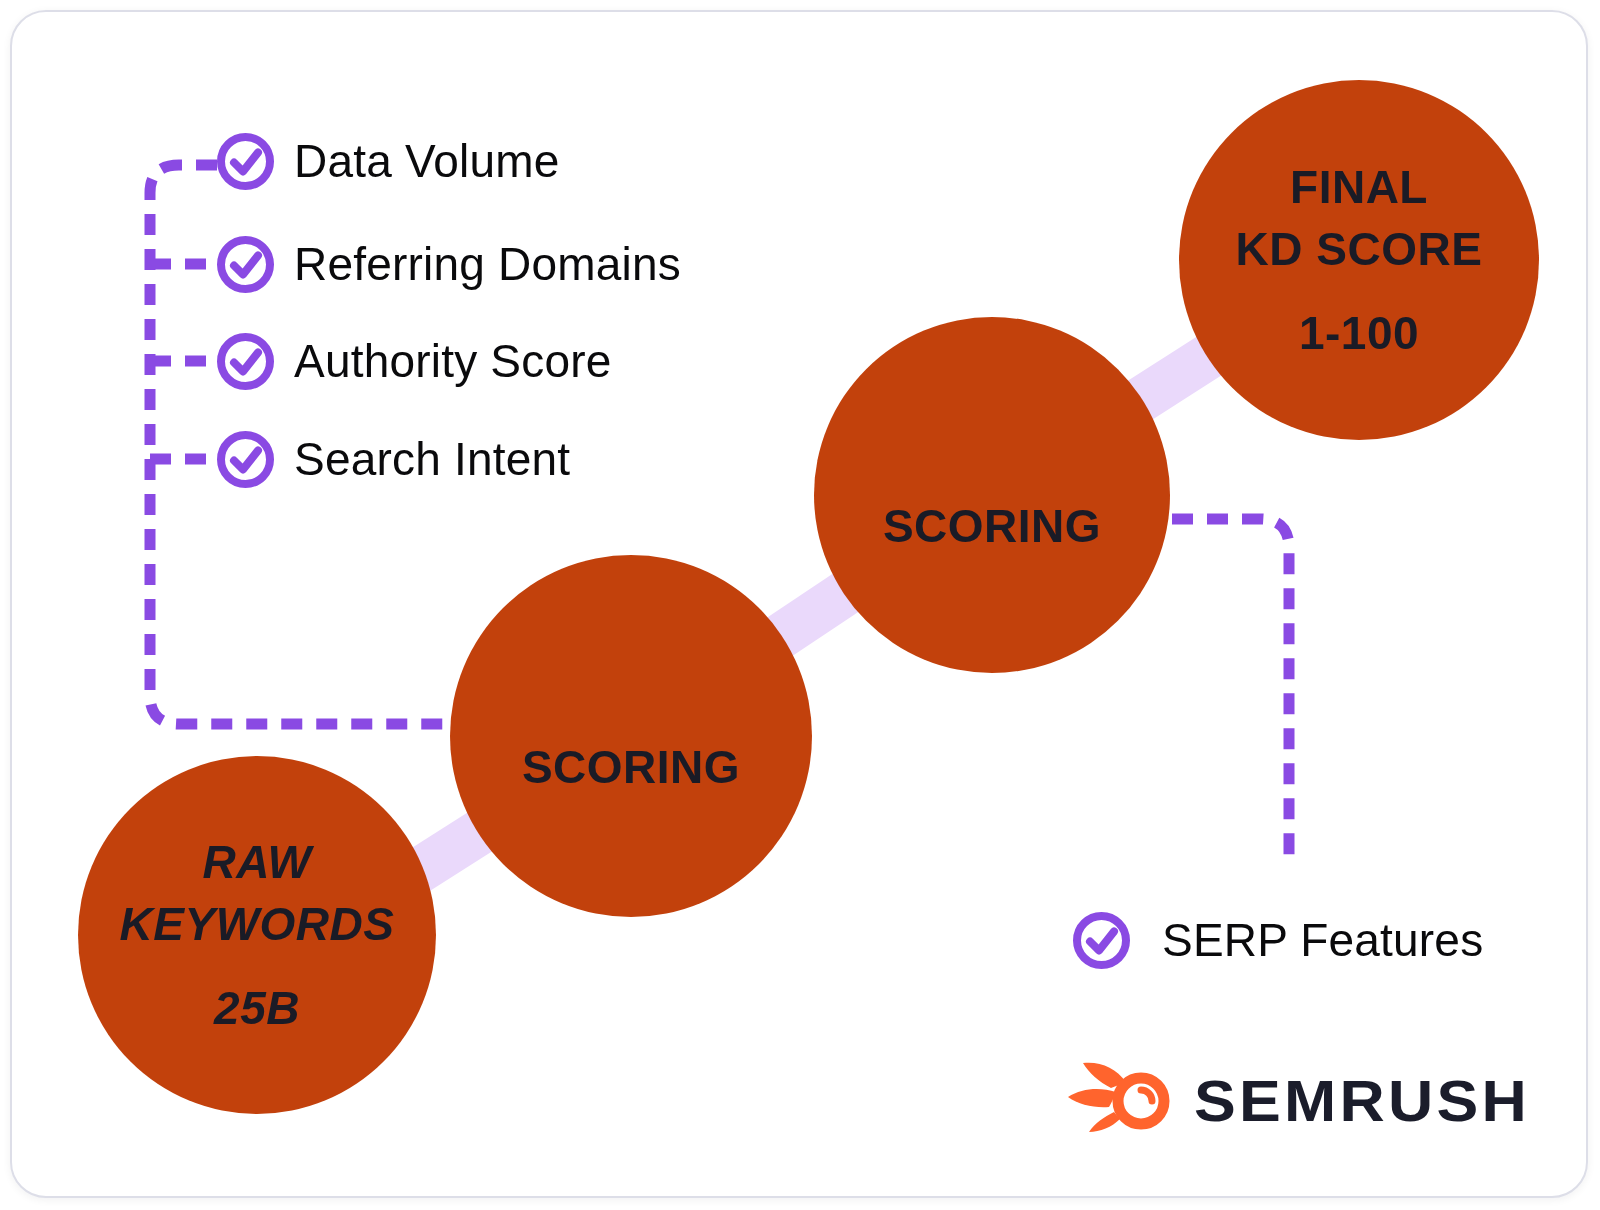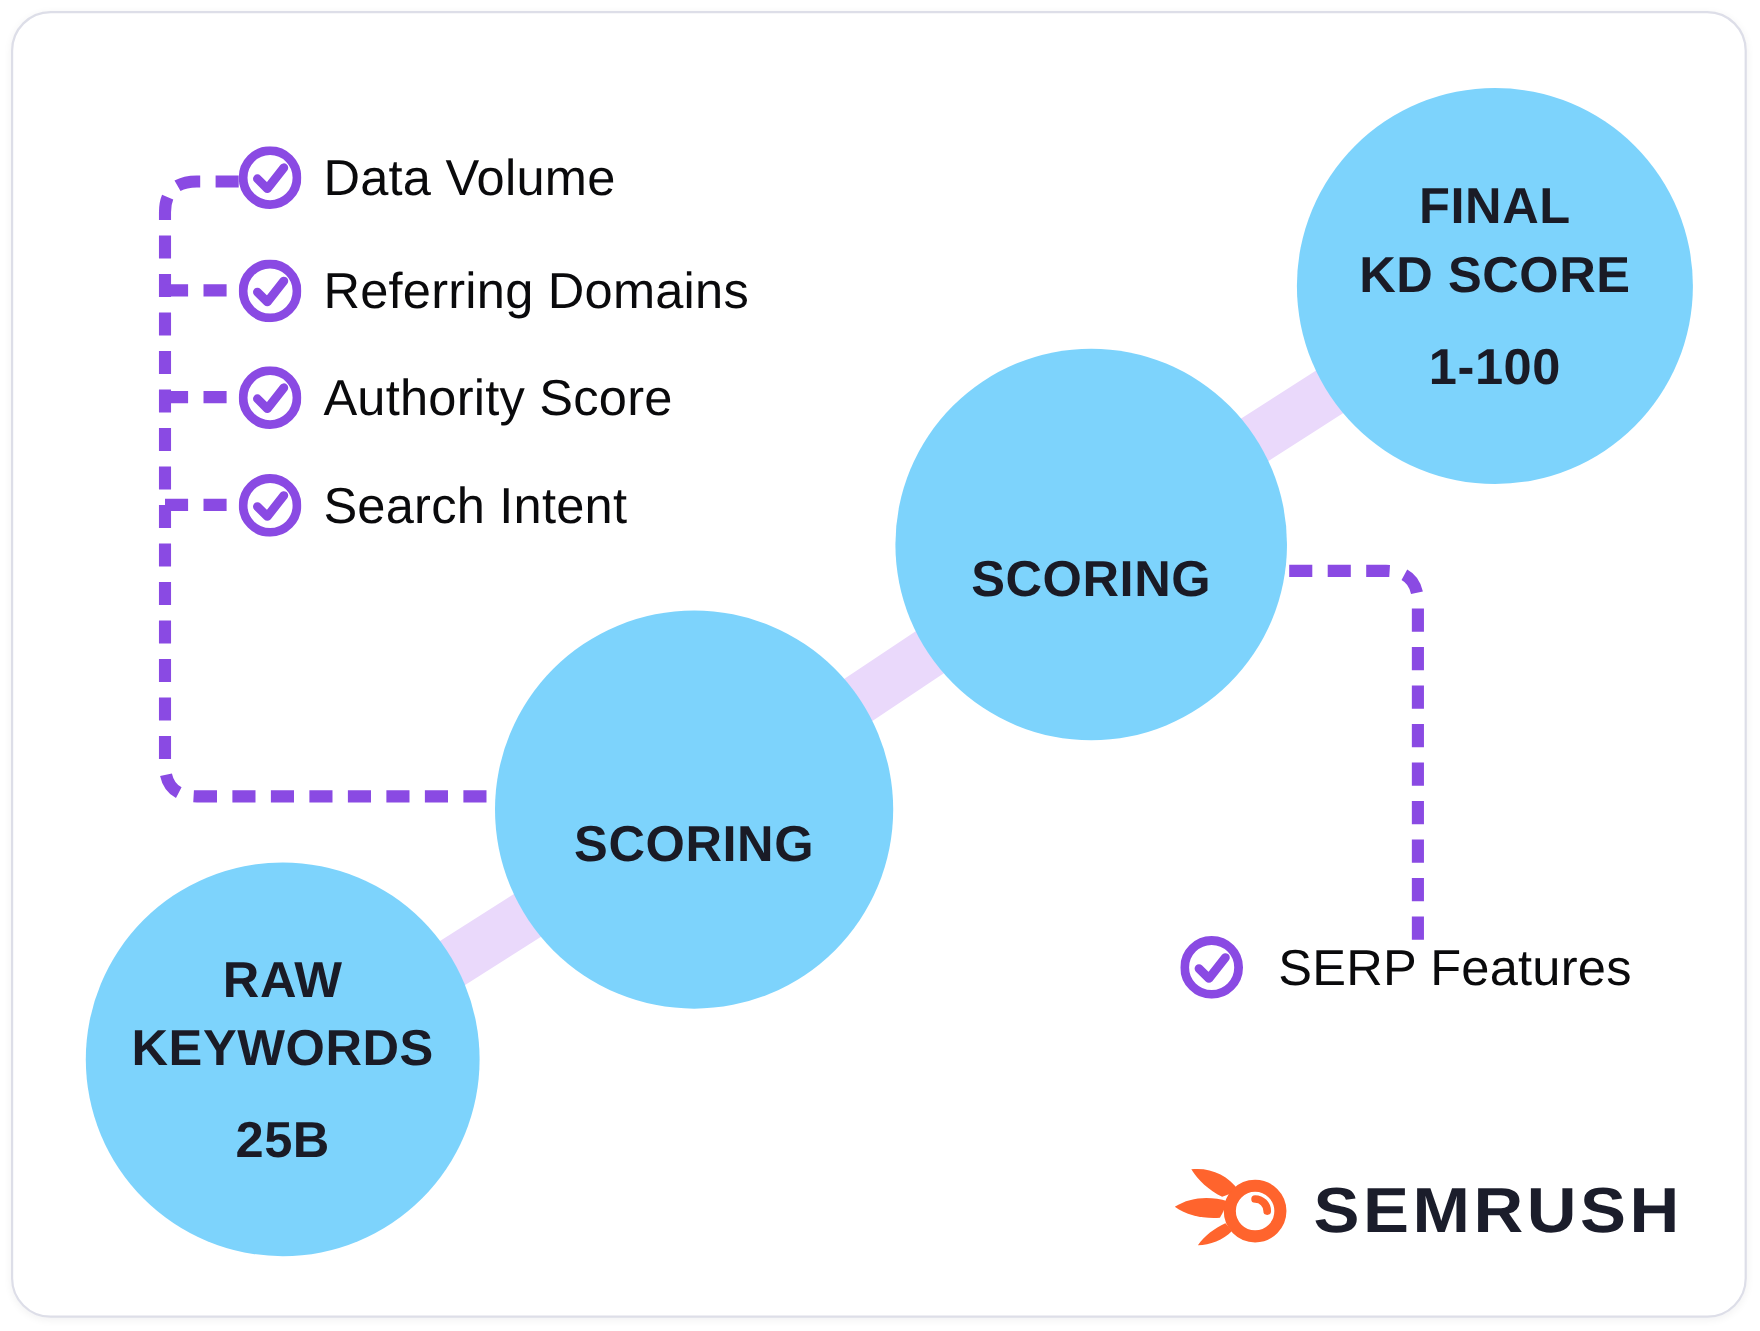--- a/index.html
+++ b/index.html
@@ -22,45 +22,45 @@
     position:absolute;left:0;top:0;width:1600px;height:1210px;
     pointer-events:none;
   }
   .connector{stroke:#EAD9FB;stroke-width:46;fill:none;}
   .dashpath{
     stroke:#8A4AE3;stroke-width:11;fill:none;
     stroke-dasharray:21 14;stroke-linecap:butt;
   }
   .node{
     position:absolute;border-radius:50%;
-    background:#7dd3fc;
+    background:#c2410c;
     display:flex;flex-direction:column;align-items:center;justify-content:center;
     text-align:center;
     color:#1A1B26;
     font-weight:bold;
     font-size:46px;line-height:1.35;letter-spacing:0.5px;
   }
   .node .node-value{margin-top:22px;}
-  .node-raw     {left:66px;  top:772px; width:358px;height:358px;}
+  .node-raw     {left:66px;  top:744px; width:358px;height:358px;font-style:italic;}
   .node-factor  {left:438px; top:543px; width:362px;height:362px;}
   .node-weighted{left:802px; top:305px; width:356px;height:356px;}
   .node-final   {left:1167px;top:68px;  width:360px;height:360px;}
   .check-row{
     position:absolute;
     display:flex;align-items:center;gap:20px;height:58px;
   }
   .check-row .label{
     font-size:46px;color:#0A0A0C;letter-spacing:0.2px;white-space:nowrap;
   }
   .check-icon{flex:0 0 auto;display:block;}
   .row-1{left:205px;top:120px;}
   .row-2{left:205px;top:223px;}
   .row-3{left:205px;top:320px;}
   .row-4{left:205px;top:418px;}
-  .row-serp{left:1061px;top:838px;gap:32px;}
+  .row-serp{left:1061px;top:899px;gap:32px;}
   .logo{
     position:absolute;left:1052px;top:1048px;height:80px;
     display:flex;align-items:center;gap:22px;
   }
   .wordmark{
     font-size:58px;font-weight:bold;color:#1B1D2B;
     letter-spacing:3px;
     transform:scaleX(1.08);transform-origin:left center;
     white-space:nowrap;
   }

